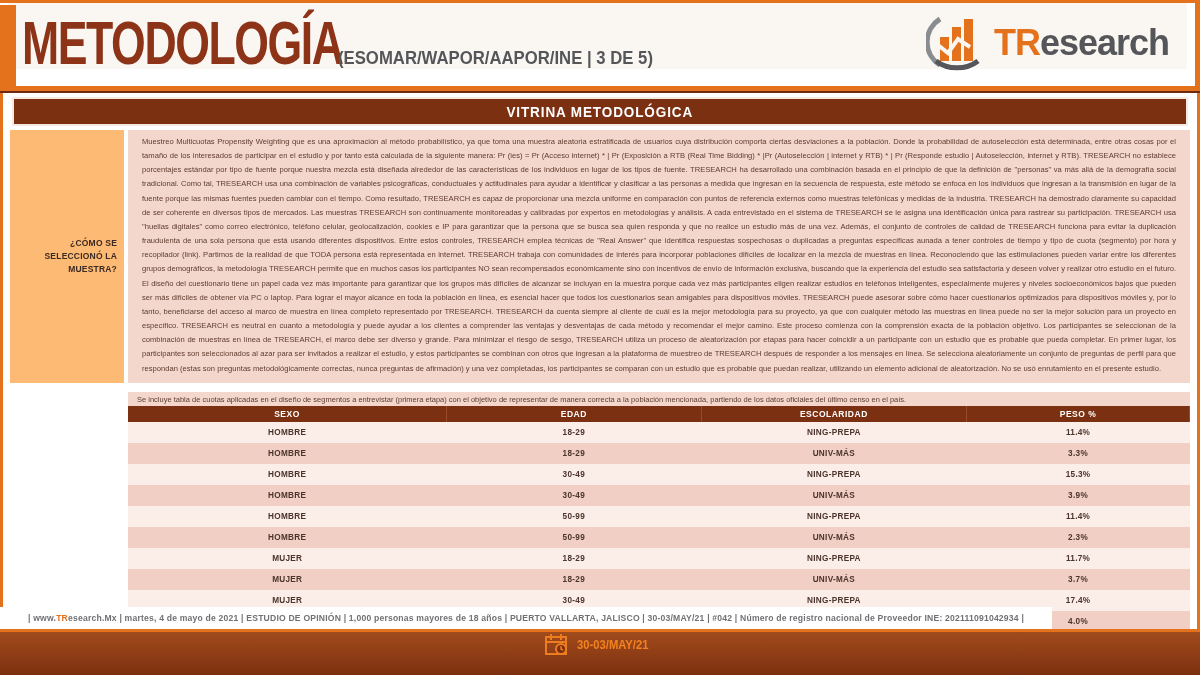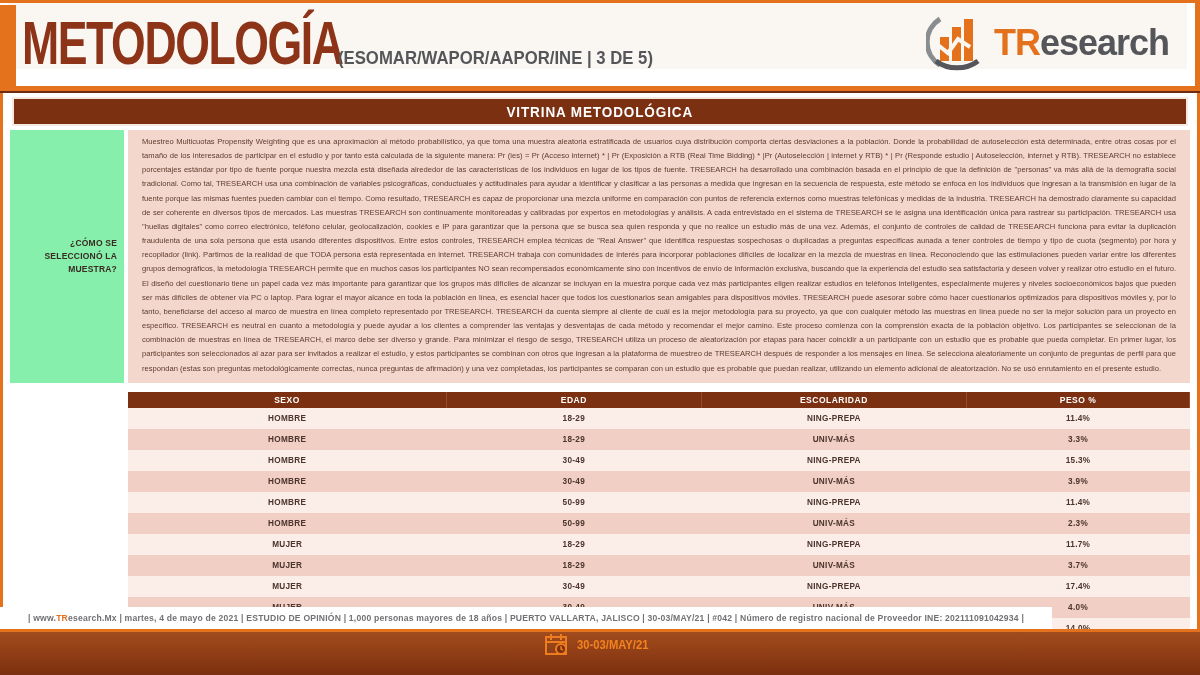--- a/index.html
+++ b/index.html
@@ -23,21 +23,21 @@
   
   .orange-band { position:absolute; top:86px; left:0; width:1200px; height:7px; background:#E4711C; border-bottom:2px solid #6E2A10; }
   .banner { position:absolute; top:97px; left:12px; width:1176px; height:29px; background:#7C3012;
             border:2px solid #F6E9E2; display:flex; align-items:center; justify-content:center; }
   .banner-title { color:#ffffff; font-weight:bold; font-size:15px; letter-spacing:1px; transform:scaleX(0.9); }
 
   .side-frame-l { position:absolute; left:0; top:93px; width:3px; height:537px; background:#E4711C; }
   .side-frame-r { position:absolute; right:0; top:93px; width:3px; height:537px; background:#E4711C; }
 
   
-  .sidebar { position:absolute; left:10px; width:114px; background:#86efac; display:flex; align-items:center; }
+  .sidebar { position:absolute; left:10px; width:114px; background:#fdba74; display:flex; align-items:center; }
   .sidebar-q { width:100%; padding:6px 7px; text-align:right; font-size:8.5px; font-weight:bold;
                line-height:1.55; color:#3B2A22; letter-spacing:0.2px; }
   .sb1 { top:130px; height:253px; }
   .sb2 { top:392px; height:215px; }
 
   .content1 { position:absolute; left:128px; top:130px; width:1062px; height:253px; background:#F4D7CC;
               padding:5px 14px; overflow:hidden; }
   .method-body { font-size:7.6px; line-height:14.15px; color:#5C3B2E; text-align:justify; font-weight:500; }
 
   .content2 { position:absolute; left:128px; top:392px; width:1062px; height:215px; background:#F4D7CC; }
@@ -110,20 +110,21 @@
   <div class="side-frame-r"></div>
 
   <div class="sidebar sb1">
     <div class="sidebar-q">¿CÓMO SE SELECCIONÓ LA MUESTRA?</div>
   </div>
   <div class="content1">
     <div class="method-body">Muestreo Multicuotas Propensity Weighting que es una aproximación al método probabilístico, ya que toma una muestra aleatoria estratificada de usuarios cuya distribución comporta ciertas desviaciones a la población. Donde la probabilidad de autoselección está determinada, entre otras cosas por el tamaño de los interesados de participar en el estudio y por tanto está calculada de la siguiente manera: Pr (ies) = Pr (Acceso internet) * | Pr (Exposición a RTB (Real Time Bidding) * |Pr (Autoselección | internet y RTB) * | Pr (Responde estudio | Autoselección, internet y RTB). TRESEARCH no establece porcentajes estándar por tipo de fuente porque nuestra mezcla está diseñada alrededor de las características de los individuos en lugar de los tipos de fuente. TRESEARCH ha desarrollado una combinación basada en el principio de que la definición de "personas" va más allá de la demografía social tradicional. Como tal, TRESEARCH usa una combinación de variables psicográficas, conductuales y actitudinales para ayudar a identificar y clasificar a las personas a medida que ingresan en la secuencia de respuesta, este método se enfoca en los individuos que ingresan a la transmisión en lugar de la fuente porque las mismas fuentes pueden cambiar con el tiempo. Como resultado, TRESEARCH es capaz de proporcionar una mezcla uniforme en comparación con puntos de referencia externos como muestras telefónicas y medidas de la industria. TRESEARCH ha demostrado claramente su capacidad de ser coherente en diversos tipos de mercados. Las muestras TRESEARCH son continuamente monitoreadas y calibradas por expertos en metodologías y análisis. A cada entrevistado en el sistema de TRESEARCH se le asigna una identificación única para rastrear su participación. TRESEARCH usa "huellas digitales" como correo electrónico, teléfono celular, geolocalización, cookies e IP para garantizar que la persona que se busca sea quien responda y que no realice un estudio más de una vez. Además, el conjunto de controles de calidad de TRESEARCH funciona para evitar la duplicación fraudulenta de una sola persona que está usando diferentes dispositivos. Entre estos controles, TRESEARCH emplea técnicas de "Real Answer" que identifica respuestas sospechosas o duplicadas a preguntas específicas aunada a tener controles de tiempo y tipo de cuota (segmento) por hora y recopilador (link). Partimos de la realidad de que TODA persona está representada en internet. TRESEARCH trabaja con comunidades de interés para incorporar poblaciones difíciles de localizar en la mezcla de muestras en línea. Reconociendo que las estimulaciones pueden variar entre los diferentes grupos demográficos, la metodología TRESEARCH permite que en muchos casos los participantes NO sean recompensados económicamente sino con incentivos de envío de información exclusiva, buscando que la experiencia del estudio sea satisfactoria y deseen volver y realizar otro estudio en el futuro. El diseño del cuestionario tiene un papel cada vez más importante para garantizar que los grupos más difíciles de alcanzar se incluyan en la muestra porque cada vez más participantes eligen realizar estudios en teléfonos inteligentes, especialmente mujeres y niveles socioeconómicos bajos que pueden ser más difíciles de obtener vía PC o laptop. Para lograr el mayor alcance en toda la población en línea, es esencial hacer que todos los cuestionarios sean amigables para dispositivos móviles. TRESEARCH puede asesorar sobre cómo hacer cuestionarios optimizados para dispositivos móviles y, por lo tanto, beneficiarse del acceso al marco de muestra en línea completo representado por TRESEARCH. TRESEARCH da cuenta siempre al cliente de cuál es la mejor metodología para su proyecto, ya que con cualquier método las muestras en línea puede no ser la mejor solución para un proyecto en específico. TRESEARCH es neutral en cuanto a metodología y puede ayudar a los clientes a comprender las ventajas y desventajas de cada método y recomendar el mejor camino. Este proceso comienza con la comprensión exacta de la población objetivo. Los participantes se seleccionan de la combinación de muestras en línea de TRESEARCH, el marco debe ser diverso y grande. Para minimizar el riesgo de sesgo, TRESEARCH utiliza un proceso de aleatorización por etapas para hacer coincidir a un participante con un estudio que es probable que pueda completar. En primer lugar, los participantes son seleccionados al azar para ser invitados a realizar el estudio, y estos participantes se combinan con otros que ingresan a la plataforma de muestreo de TRESEARCH después de responder a los mensajes en línea. Se selecciona aleatoriamente un conjunto de preguntas de perfil para que respondan (estas son preguntas metodológicamente correctas, nunca preguntas de afirmación) y una vez completadas, los participantes se comparan con un estudio que es probable que puedan realizar, utilizando un elemento adicional de aleatorización. No se usó enrutamiento en el presente estudio.</div>
   </div>
 
   <div class="content2">
+    <div class="quota-intro">Se incluye tabla de cuotas aplicadas en el diseño de segmentos a entrevistar (primera etapa) con el objetivo de representar de manera correcta a la población mencionada, partiendo de los datos oficiales del último censo en el país.</div>
     <table class="quota">
       <colgroup>
           <col class="c1">
           <col class="c2">
           <col class="c3">
           <col class="c4">
         </colgroup>
       <thead>
         <tr>
           <th>SEXO</th>

